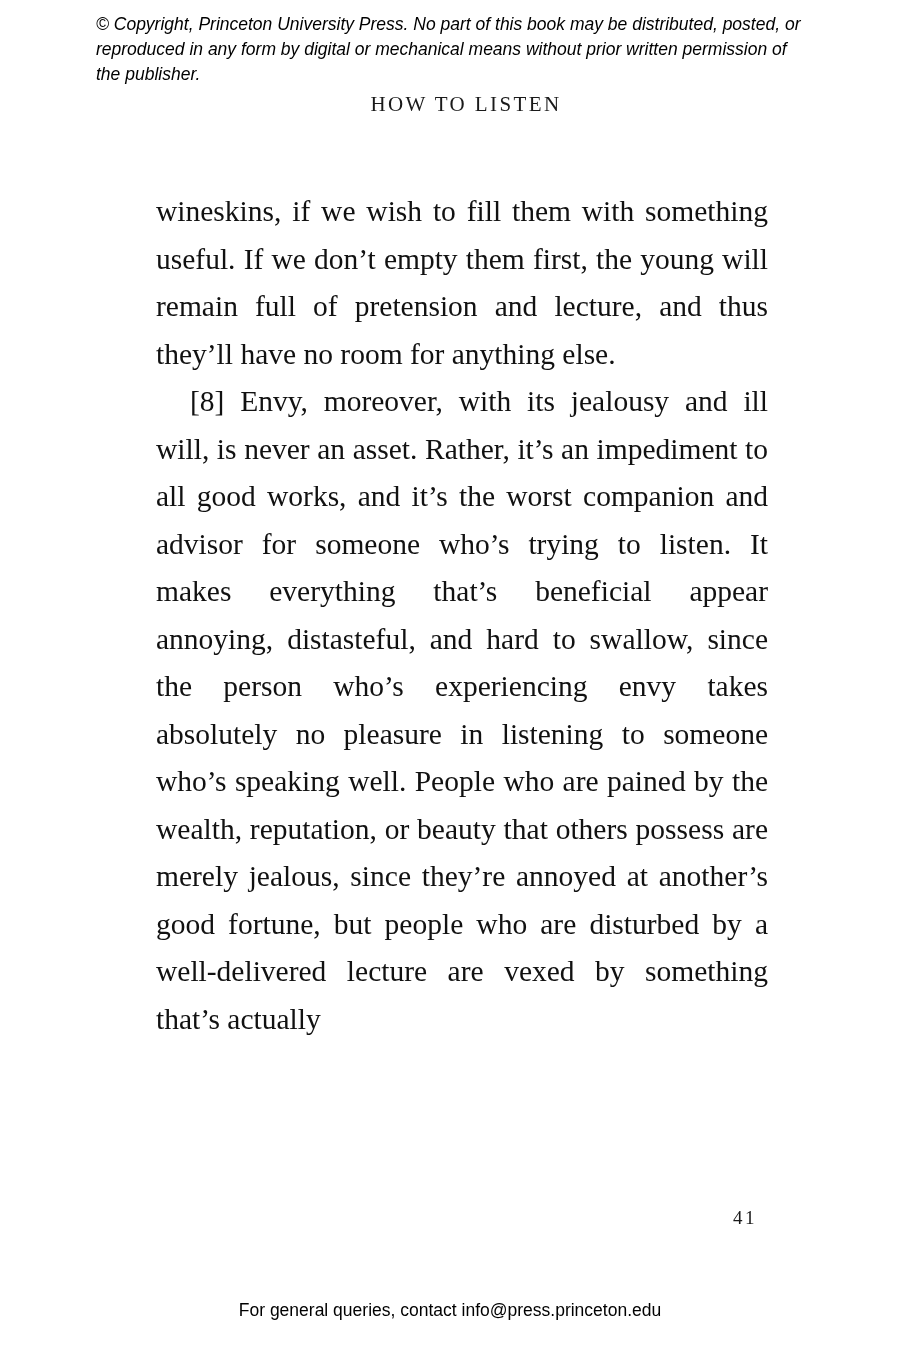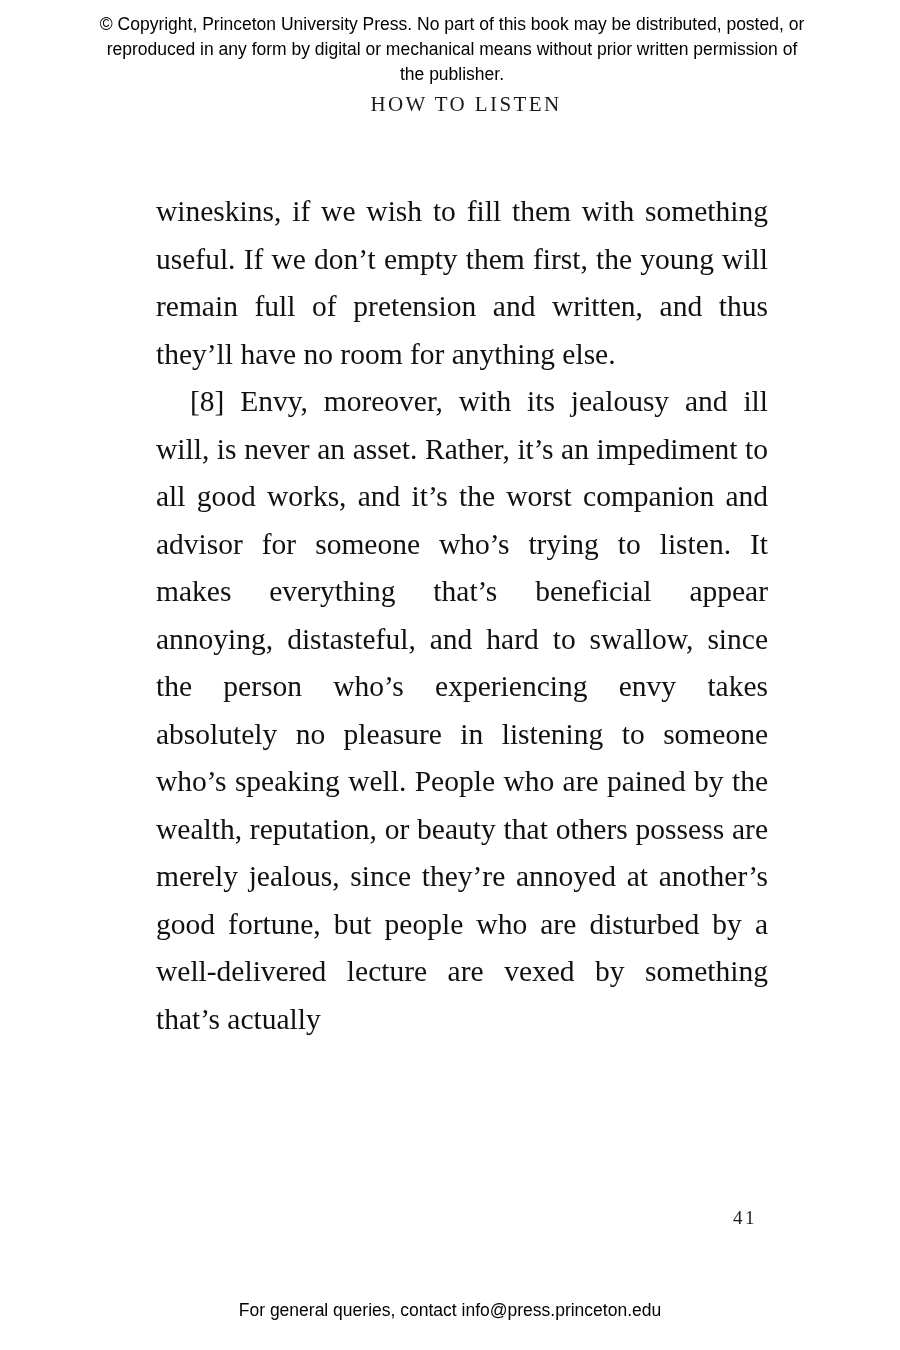--- a/index.html
+++ b/index.html
@@ -18,21 +18,22 @@
 
   .copyright-notice {
     position: absolute;
     top: 12px;
     left: 96px;
     width: 712px;
     font-family: "Liberation Sans", sans-serif;
     font-size: 17.5px;
     line-height: 1.42;
     color: #000000;
-    text-align: center;
+    text-align: left;
+    font-style: italic;
   }
 
   .running-head {
     position: absolute;
     top: 92px;
     left: 0;
     width: 900px;
     text-align: center;
     font-family: "Liberation Serif", serif;
     font-size: 21px;
@@ -86,19 +87,19 @@
   }
 </style>
 </head>
 <body>
 
 <div class="copyright-notice">© Copyright, Princeton University Press. No part of this book may be distributed, posted, or reproduced in any form by digital or mechanical means without prior written permission of the publisher.</div>
 
 <div class="running-head">HOW TO LISTEN</div>
 
 <div class="page-body">
-  <p>wineskins, if we wish to fill them with something useful. If we don’t empty them first, the young will remain full of pretension and written, and thus they’ll have no room for anything else.</p>
+  <p>wineskins, if we wish to fill them with something useful. If we don’t empty them first, the young will remain full of pretension and lecture, and thus they’ll have no room for anything else.</p>
   <p class="indented">[8] Envy, moreover, with its jealousy and ill will, is never an asset. Rather, it’s an impediment to all good works, and it’s the worst companion and advisor for someone who’s trying to listen. It makes everything that’s beneficial appear annoying, distasteful, and hard to swallow, since the person who’s experiencing envy takes absolutely no pleasure in listening to someone who’s speaking well. People who are pained by the wealth, reputation, or beauty that others possess are merely jealous, since they’re annoyed at another’s good fortune, but people who are disturbed by a well-delivered lecture are vexed by something that’s actually</p>
 </div>
 
 <div class="folio">41</div>
 
 <div class="footer-queries">For general queries, contact info@press.princeton.edu</div>
 
 </body></html>

